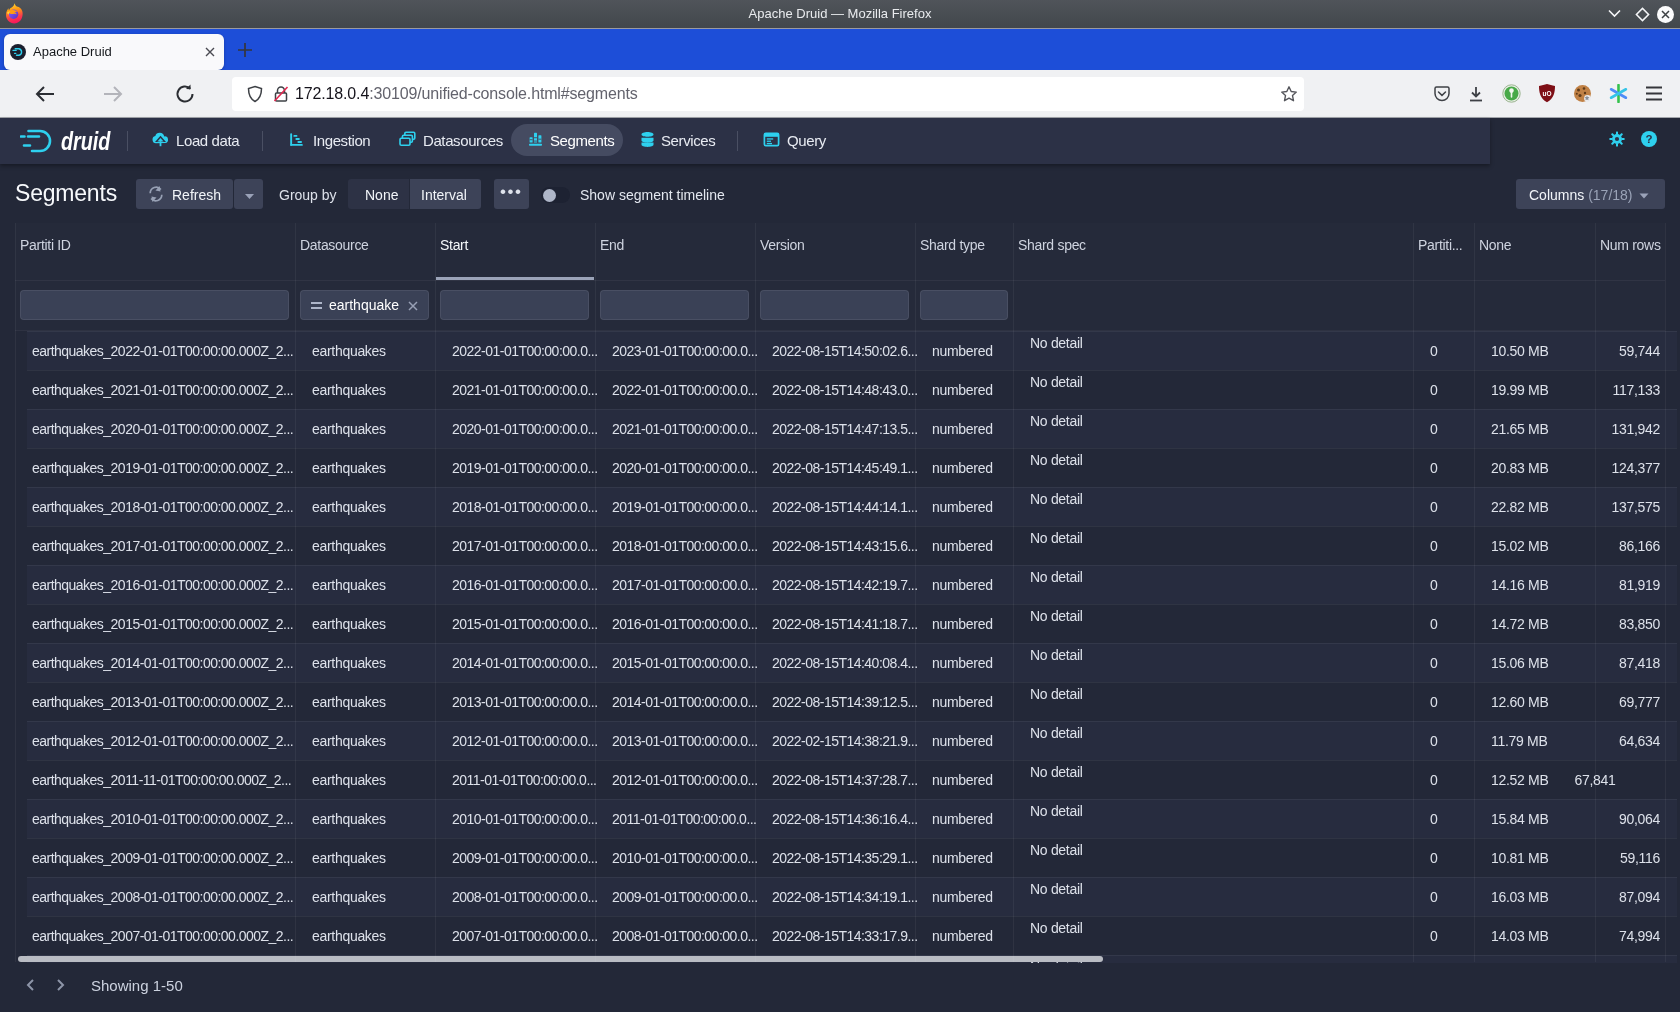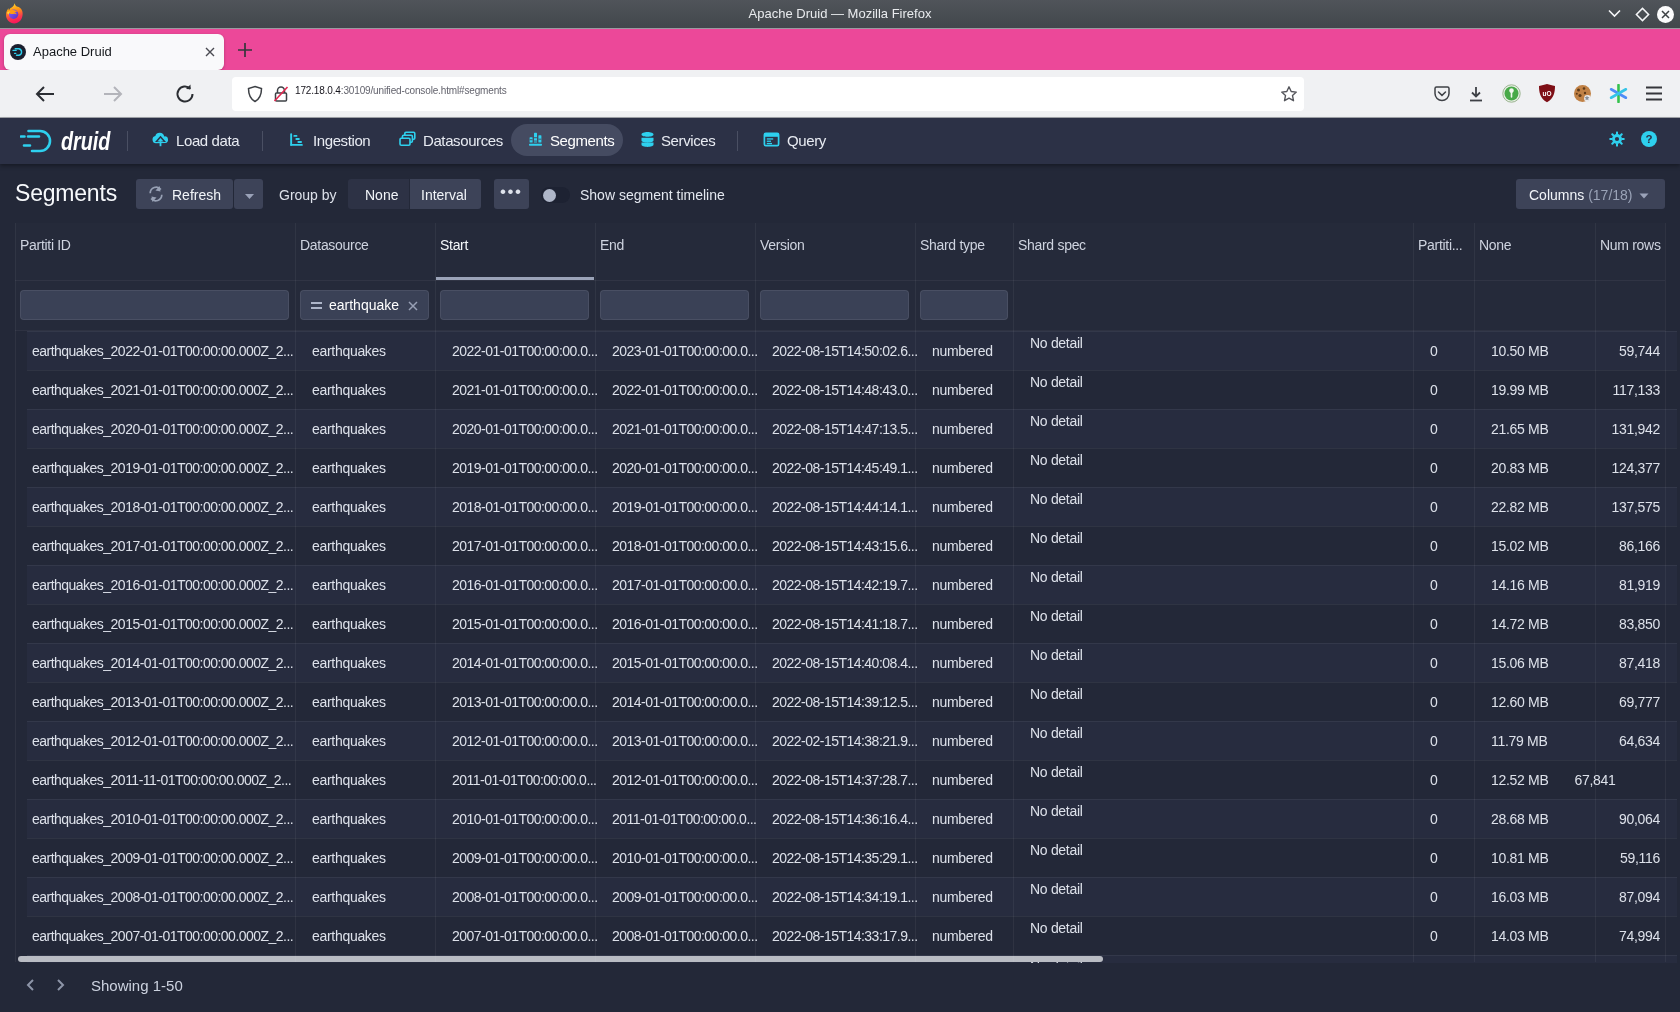--- a/index.html
+++ b/index.html
@@ -1,25 +1,25 @@
 <!DOCTYPE html>
 <html><head><meta charset="utf-8"><style>
 *{margin:0;padding:0;box-sizing:border-box;}
 body{width:1680px;height:1012px;overflow:hidden;font-family:"Liberation Sans",sans-serif;background:#232838;position:relative;}
 .abs{position:absolute;}
 .dt{letter-spacing:-0.52px !important;}
 #titlebar{left:0;top:0;width:1680px;height:28px;background:linear-gradient(#50545a,#42474c);}
 #titletext{width:100%;text-align:center;top:6px;font-size:13px;color:#e9ebee;}
-#tabbar{left:0;top:28px;width:1680px;height:42px;background:#ec4899;border-top:1px solid #9a9aa0;}
+#tabbar{left:0;top:28px;width:1680px;height:42px;background:#1d4ed8;border-top:1px solid #9a9aa0;}
 #tab{left:4px;top:5px;width:220px;height:36px;background:#f9f9fb;border-radius:6px;box-shadow:0 1px 3px rgba(0,0,0,.25);}
 #tabtitle{left:29px;top:10px;font-size:13px;color:#16191d;}
 #urlrow{left:0;top:70px;width:1680px;height:48px;background:#f0f1f3;border-bottom:1px solid #a3a6ab;}
 #urlbar{left:232px;top:7px;width:1072px;height:34px;background:#ffffff;border-radius:4px;}
-.urltxt{top:8px;font-size:10px;color:#16141c;letter-spacing:-0.15px;}
-#nav{left:0;top:118px;width:1680px;height:46px;background:#2c3146;box-shadow:0 2px 4px rgba(0,0,0,.35);}
+.urltxt{top:8px;font-size:16px;color:#16141c;letter-spacing:-0.15px;}
+#nav{left:0;top:118px;width:1490px;height:46px;background:#2c3146;box-shadow:0 2px 4px rgba(0,0,0,.35);}
 .navsep{top:13px;width:1px;height:20px;background:#4a4f63;}
 .navtxt{top:14px;font-size:15px;color:#e8ebf2;letter-spacing:-0.4px;}
 #druidword{left:61px;top:11px;font-size:26px;line-height:24px;font-weight:bold;font-style:italic;color:#fff;transform:scaleX(0.76);transform-origin:left;}
 .hbtn{top:179px;height:30px;background:#3d4358;border-radius:3px;color:#f2f5f9;font-size:14px;}
 #h1{left:15px;top:180px;font-size:23px;color:#f7f9fc;letter-spacing:-0.2px;}
 .btntxt{font-size:14px;color:#f2f5f9;}
 #tablewrap{left:0;top:223px;width:1680px;height:740px;overflow:hidden;}
 .vline{top:0;width:1px;height:739px;background:rgba(255,255,255,0.055);z-index:6;}
 .hdrtxt{top:14px;font-size:14px;color:#ced3df;letter-spacing:-0.3px;}
 .finput{top:67px;height:30px;background:#3a4156;border:1px solid rgba(255,255,255,0.08);border-radius:4px;}
@@ -419,21 +419,21 @@
 </div>
 <div class="abs row odd" style="top:576px">
 <div class="abs cell dt" style="left:5px">earthquakes_2010-01-01T00:00:00.000Z_2...</div>
 <div class="abs cell" style="left:285px">earthquakes</div>
 <div class="abs cell dt" style="left:425px">2010-01-01T00:00:00.0...</div>
 <div class="abs cell dt" style="left:585px">2011-01-01T00:00:00.0...</div>
 <div class="abs cell dt" style="left:745px">2022-08-15T14:36:16.4...</div>
 <div class="abs cell" style="left:905px">numbered</div>
 <div class="abs ctop" style="left:1003px">No detail</div>
 <div class="abs cell" style="left:1403px">0</div>
-<div class="abs cell" style="left:1464px">28.68 MB</div>
+<div class="abs cell" style="left:1464px">15.84 MB</div>
 <div class="abs cell" style="left:1503px;width:130px;text-align:right">90,064</div>
 </div>
 <div class="abs row" style="top:615px">
 <div class="abs cell dt" style="left:5px">earthquakes_2009-01-01T00:00:00.000Z_2...</div>
 <div class="abs cell" style="left:285px">earthquakes</div>
 <div class="abs cell dt" style="left:425px">2009-01-01T00:00:00.0...</div>
 <div class="abs cell dt" style="left:585px">2010-01-01T00:00:00.0...</div>
 <div class="abs cell dt" style="left:745px">2022-08-15T14:35:29.1...</div>
 <div class="abs cell" style="left:905px">numbered</div>
 <div class="abs ctop" style="left:1003px">No detail</div>

